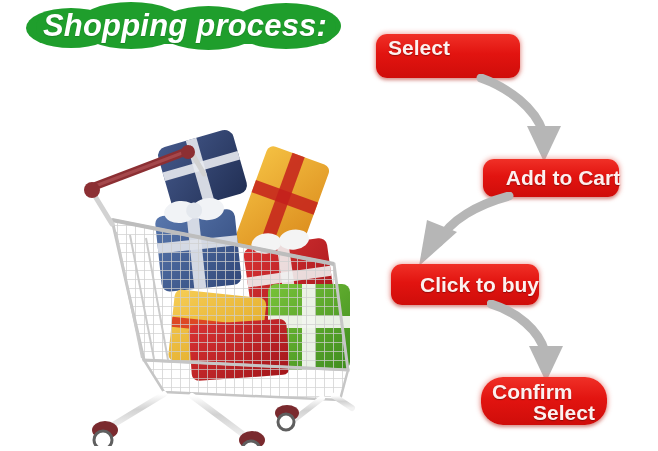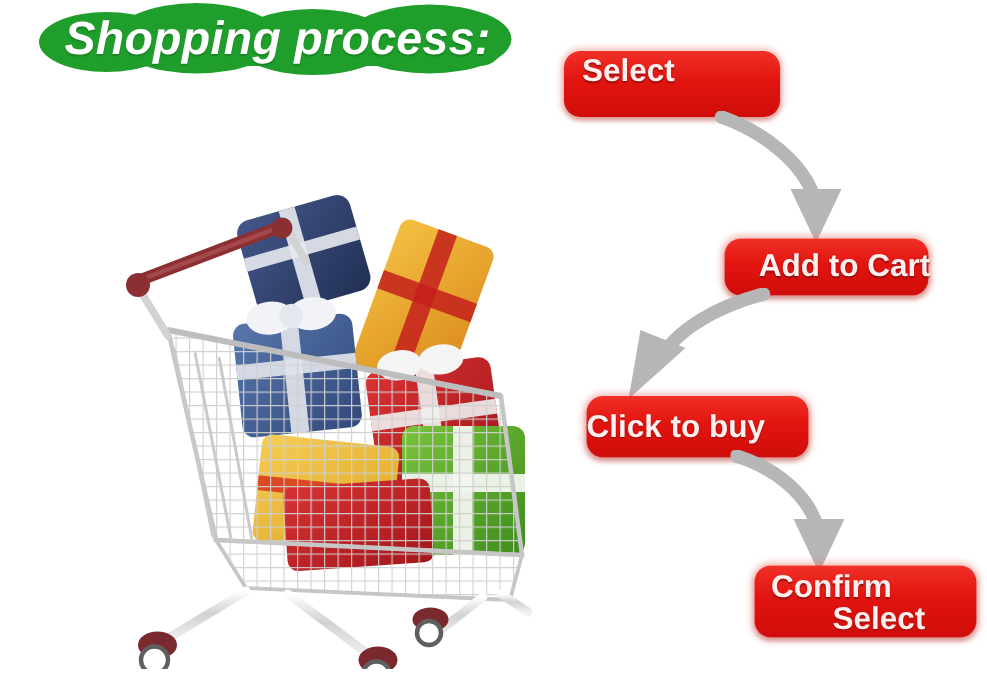--- a/index.html
+++ b/index.html
@@ -69,23 +69,23 @@
   }
 
   #pill-select-product { left: 376px; top: 34px;  width: 144px; height: 44px; }
   #pill-select-product .l-top    { left: 12px; top: 2px;  }
   #pill-select-product .l-bottom { left: 62px; top: 22px; }
 
   #pill-add-to-cart  { left: 483px; top: 159px; width: 136px; height: 38px; }
   #pill-add-to-cart .l-only { left: 0; top: 0; width: 136px; height: 38px; line-height: 38px; text-align: center; margin-left: 12px; }
 
   #pill-click-to-buy { left: 391px; top: 264px; width: 148px; height: 41px; }
-  #pill-click-to-buy .l-only { left: 0; top: 0; width: 148px; height: 41px; line-height: 41px; text-align: left; }
-
-  #pill-confirm-payment { left: 503px; top: 377px; width: 148px; height: 48px; }
+  #pill-click-to-buy .l-only { left: 0; top: 0; width: 148px; height: 41px; line-height: 41px; text-align: right; }
+
+  #pill-confirm-payment { left: 481px; top: 377px; width: 126px; height: 48px; border-radius: 22px; }
   #pill-confirm-payment .l-top    { left: 11px; top: 3px;  }
   #pill-confirm-payment .l-bottom { left: 52px; top: 24px; }
 
   
   .arrow-svg { position: absolute; }
   #arrow-1 { left: 475px; top: 74px;  width: 110px; height: 92px; }
   #arrow-2 { left: 405px; top: 192px; width: 110px; height: 78px; }
   #arrow-3 { left: 487px; top: 300px; width: 110px; height: 84px; }
 
   

